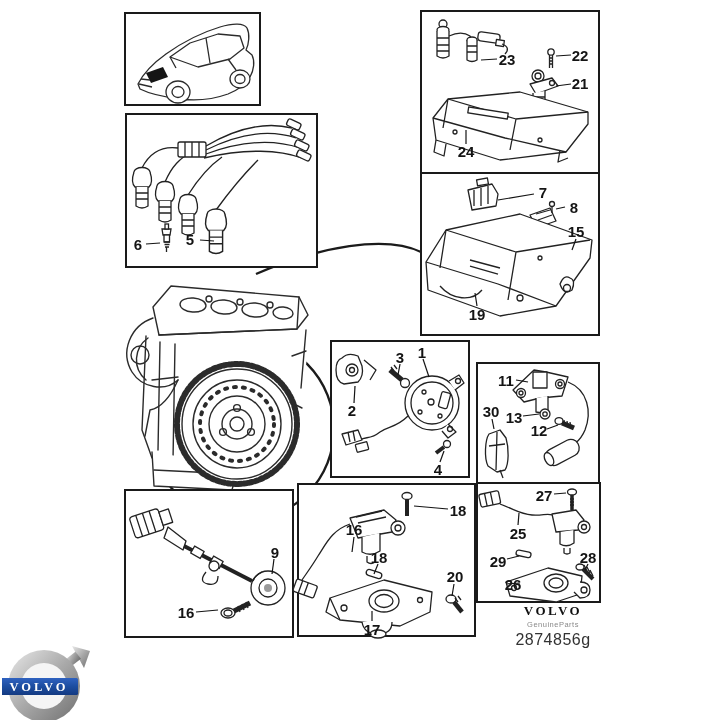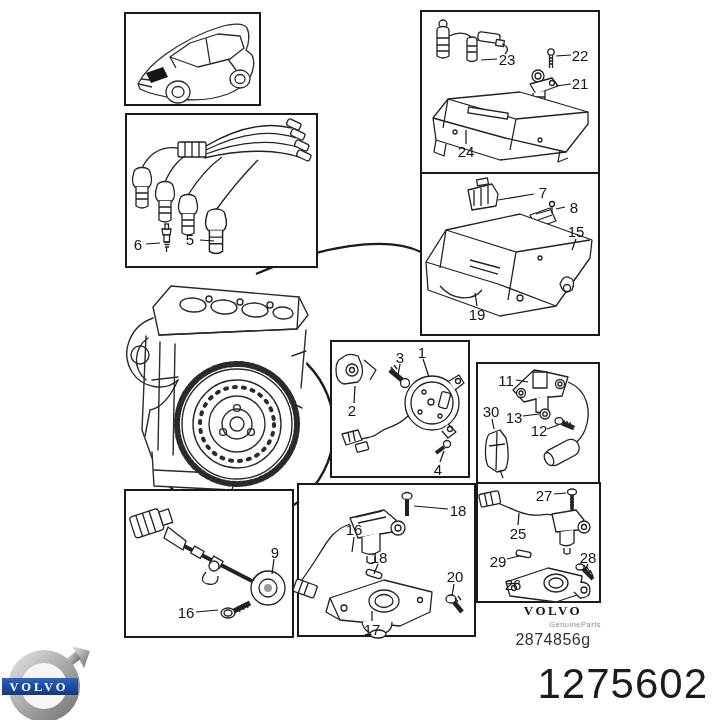--- a/index.html
+++ b/index.html
@@ -1,24 +1,24 @@
 <!DOCTYPE html>
 <html><head>
 <meta charset="utf-8">
 <style>
   html,body{margin:0;padding:0;background:#fff;}
   #canvas{position:relative;width:720px;height:720px;background:#ffffff;overflow:hidden;
           font-family:"Liberation Sans", sans-serif;}
   #art{position:absolute;left:0;top:0;}
-  .co{position:absolute;transform:translate(-50%,-50%);font-weight:normal;font-size:15px;
+  .co{position:absolute;transform:translate(-50%,-50%);font-weight:bold;font-size:15px;
       color:#141414;line-height:1;letter-spacing:0;}
   #brand-block{position:absolute;left:505px;top:603px;width:96px;text-align:center;color:#111;}
   #brand-name{font-family:"Liberation Serif", serif;font-weight:bold;font-size:13px;
               letter-spacing:2.5px;}
-  #brand-line{font-size:7.5px;color:#8a8a8a;letter-spacing:.5px;margin-top:1px;text-align:right;}
+  #brand-line{font-size:7.5px;color:#8a8a8a;letter-spacing:.5px;margin-top:1px;}
   #brand-ref{font-size:16px;color:#333;margin-top:2px;letter-spacing:.5px;}
   #part-number{position:absolute;right:12px;top:660px;font-size:42px;color:#1c1c1c;
                letter-spacing:1px;}
   #volvo-logo{position:absolute;left:2px;top:645px;}
 </style>
 </head>
 <body>
 
 <div id="canvas">
 
@@ -362,21 +362,20 @@
 <div class="co" style="left:588px;top:557px">28</div>
 <div class="co" style="left:498px;top:561px">29</div>
 <div class="co" style="left:491px;top:411px">30</div>
 
 <div id="brand-block">
   <div id="brand-name">VOLVO</div>
   <div id="brand-line">GenuineParts</div>
   <div id="brand-ref">2874856g</div>
 </div>
 
-<div id="part-number">1275602</div>
 
 <svg id="volvo-logo" width="92" height="75" viewBox="0 0 92 75">
   <g>
     <polygon points="70,1 88,6 82,23" fill="url(#ringGrad)"></polygon>
     <rect x="58" y="12" width="20" height="9" transform="rotate(-38 68 16)" fill="url(#ringGrad)"></rect>
     <circle cx="42" cy="41" r="36" fill="url(#ringGrad)"></circle>
     <circle cx="42" cy="41" r="23" fill="#f5f5f5"></circle>
   </g>
   <rect x="-2" y="33" width="78" height="17" rx="1.5" fill="url(#blueGrad)"></rect>
   <text x="37" y="46" text-anchor="middle" fill="#ffffff" font-family="Liberation Serif, serif" font-weight="bold" font-size="12.5" letter-spacing="3">VOLVO</text>

